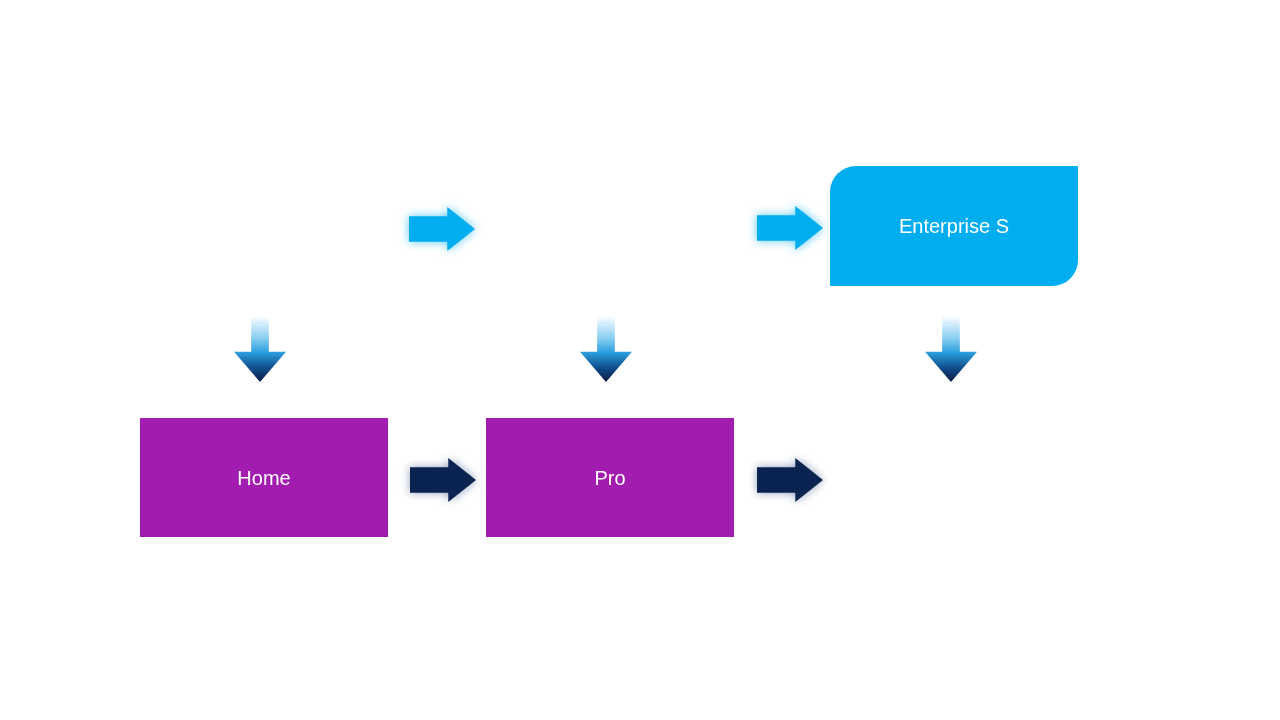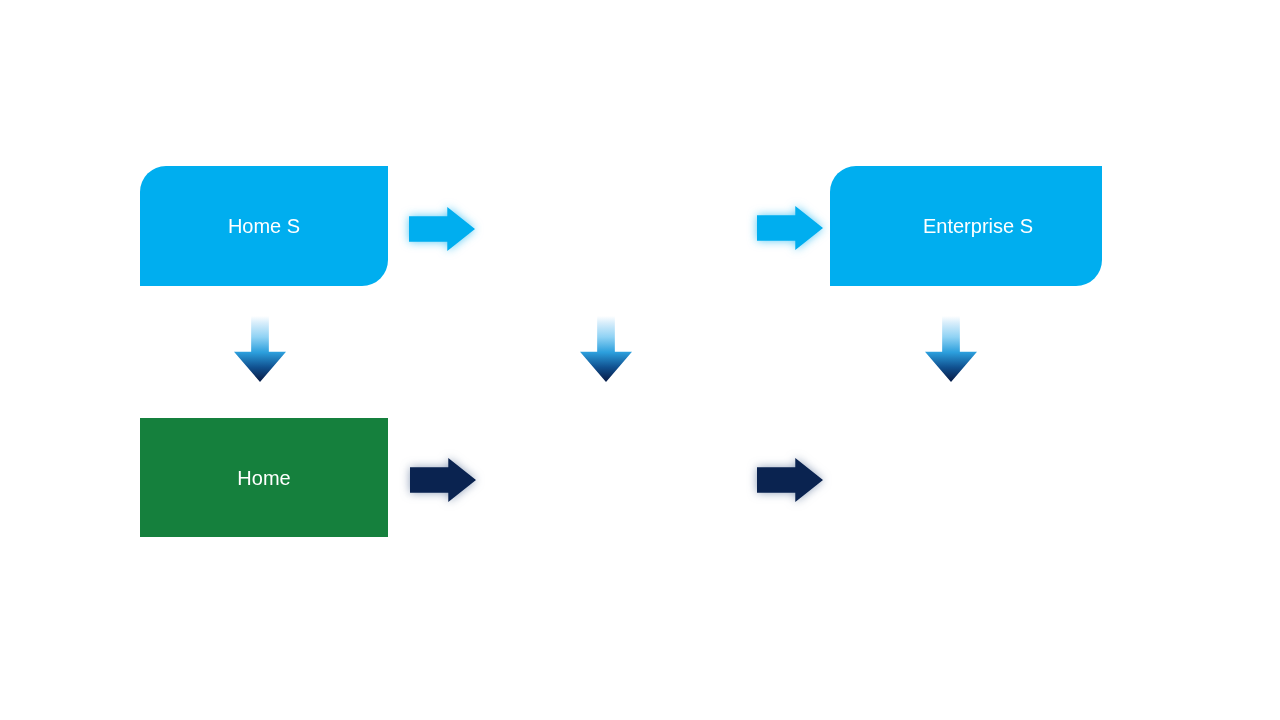--- a/index.html
+++ b/index.html
@@ -28,26 +28,26 @@
   }
   .node.top {
     top: 166px;
     height: 120px;
     background: #00AEEF;
     border-radius: 26px 0 26px 0;
   }
   .node.bottom {
     top: 418px;
     height: 119px;
-    background: #15803d;
+    background: #a21caf;
     justify-content: center;
   }
   .n1 { left: 140px; }
   .n2 { left: 486px; }
-  .n3 { left: 830px; padding-left: 24px; }
+  .n3 { left: 830px; }
 
   
   .h-glow {
     position: absolute;
     width: 66px;
     height: 44px;
   }
   .h-glow.cyan  { filter: drop-shadow(0 0 5px rgba(0, 174, 239, 0.65)); }
   .h-glow.navy  { filter: drop-shadow(0 0 5px rgba(52, 82, 128, 0.55)); }
   .arrow-right {
@@ -80,29 +80,29 @@
   }
   .va1 { left: 234px; }
   .va2 { left: 580px; }
   .va3 { left: 925px; }
 </style>
 </head>
 <body>
 
 <div class="slide">
 
-  <div class="node top n1">
-    <span>Home S</span>
-  </div>
   <div class="node top n3">
     <span>Enterprise S</span>
   </div>
 
   <div class="node bottom n1">
     <span>Home</span>
+  </div>
+  <div class="node bottom n2">
+    <span>Pro</span>
   </div>
 
   <div class="h-glow cyan ha1">
     <div class="arrow-right cyan"></div>
   </div>
   <div class="h-glow cyan ha2">
     <div class="arrow-right cyan"></div>
   </div>
 
   <div class="h-glow navy ha3">

